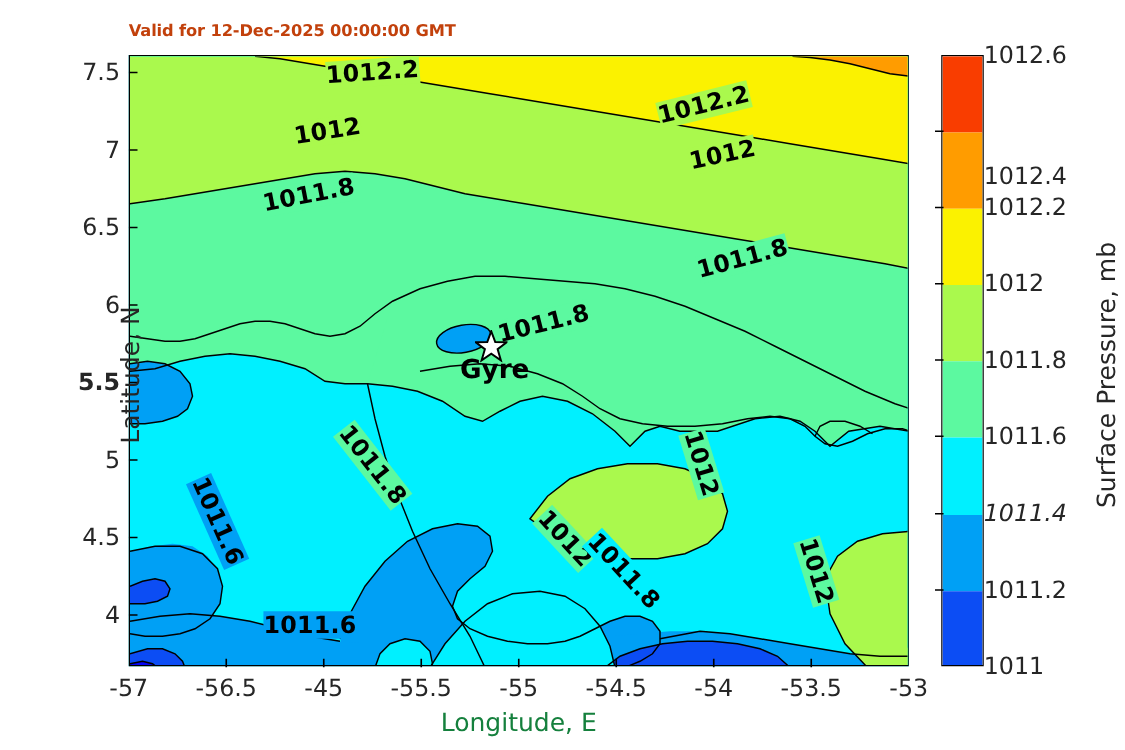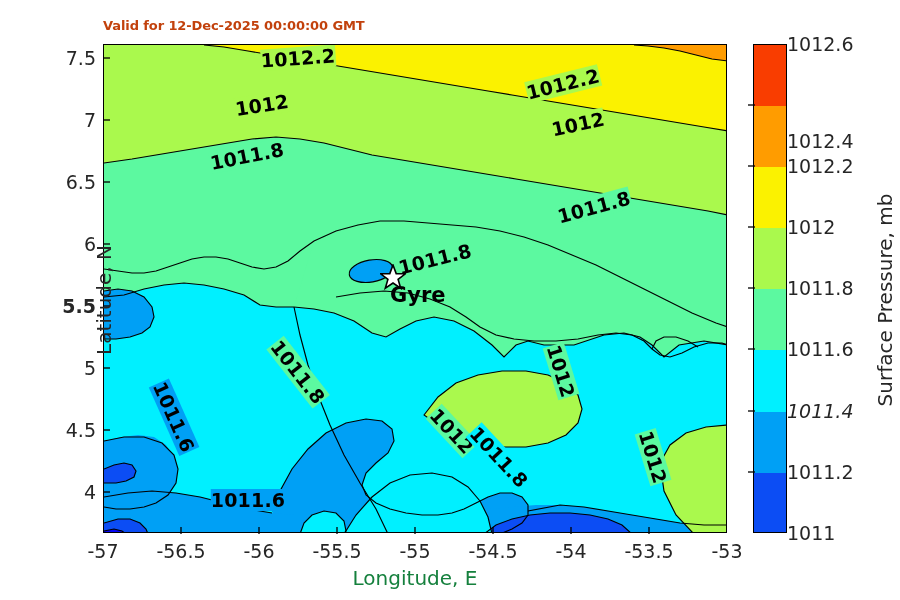--- a/index.html
+++ b/index.html
@@ -295,21 +295,21 @@
     <div class="clabel" style="left:144px;top:455px;transform:translate(-50%,-50%) rotate(0deg);background:#00a0f5;">1011.6</div>
 
     <div class="clabel" style="left:348px;top:386px;transform:translate(-50%,-50%) rotate(47deg);background:#5cf9a0;">1012</div>
     <div class="clabel" style="left:457px;top:326px;transform:translate(-50%,-50%) rotate(73deg);background:#5cf9a0;">1012</div>
     <div class="clabel" style="left:395px;top:412px;transform:translate(-50%,-50%) rotate(47deg);background:#00f0ff;">1011.8</div>
     <div class="clabel" style="left:549px;top:412px;transform:translate(-50%,-50%) rotate(73deg);background:#5cf9a0;">1012</div>
 
     <svg style="position:absolute;left:276px;top:219px;" width="26" height="26" viewBox="0 0 26 26">
       <polygon points="13,1 16.2,9.6 25.4,9.8 18.1,15.4 20.7,24.2 13,19 5.3,24.2 7.9,15.4 0.6,9.8 9.8,9.6" fill="#ffffff" stroke="#000000" stroke-width="1.6" stroke-linejoin="miter"></polygon>
     </svg>
-    <div class="marker-label" style="left:264px;top:238px;margin-left:22px;">Gyre</div>
+    <div class="marker-label" style="left:264px;top:238px;">Gyre</div>
   </div>
 
   <div class="ytick-col">
     <div class="ytick" style="top:14px;">7.5</div>
     <div class="ytick" style="top:76px;">7</div>
     <div class="ytick" style="top:138px;">6.5</div>
     <div class="ytick" style="top:200px;">6</div>
     <div class="ytick" style="top:262px;font-weight:bold;">5.5</div>
     <div class="ytick" style="top:324px;">5</div>
     <div class="ytick" style="top:386px;">4.5</div>
@@ -329,21 +329,21 @@
     </g>
   </svg>
 
   <div class="ylabel-wrap">
     <div class="ylabel">Latitude, N</div>
   </div>
 
   <div class="xtick-row">
     <div class="xtick" style="left:0px;">-57</div>
     <div class="xtick" style="left:78px;">-56.5</div>
-    <div class="xtick" style="left:156px;">-56</div>
+    <div class="xtick" style="left:156px;">-45</div>
     <div class="xtick" style="left:234px;">-55.5</div>
     <div class="xtick" style="left:312px;">-55</div>
     <div class="xtick" style="left:390px;">-54.5</div>
     <div class="xtick" style="left:468px;">-54</div>
     <div class="xtick" style="left:546px;">-53.5</div>
     <div class="xtick" style="left:624px;">-53</div>
   </div>
 
   <svg style="position:absolute;left:103px;top:526px;" width="624" height="8">
     <g stroke="#000" stroke-width="1.3">

